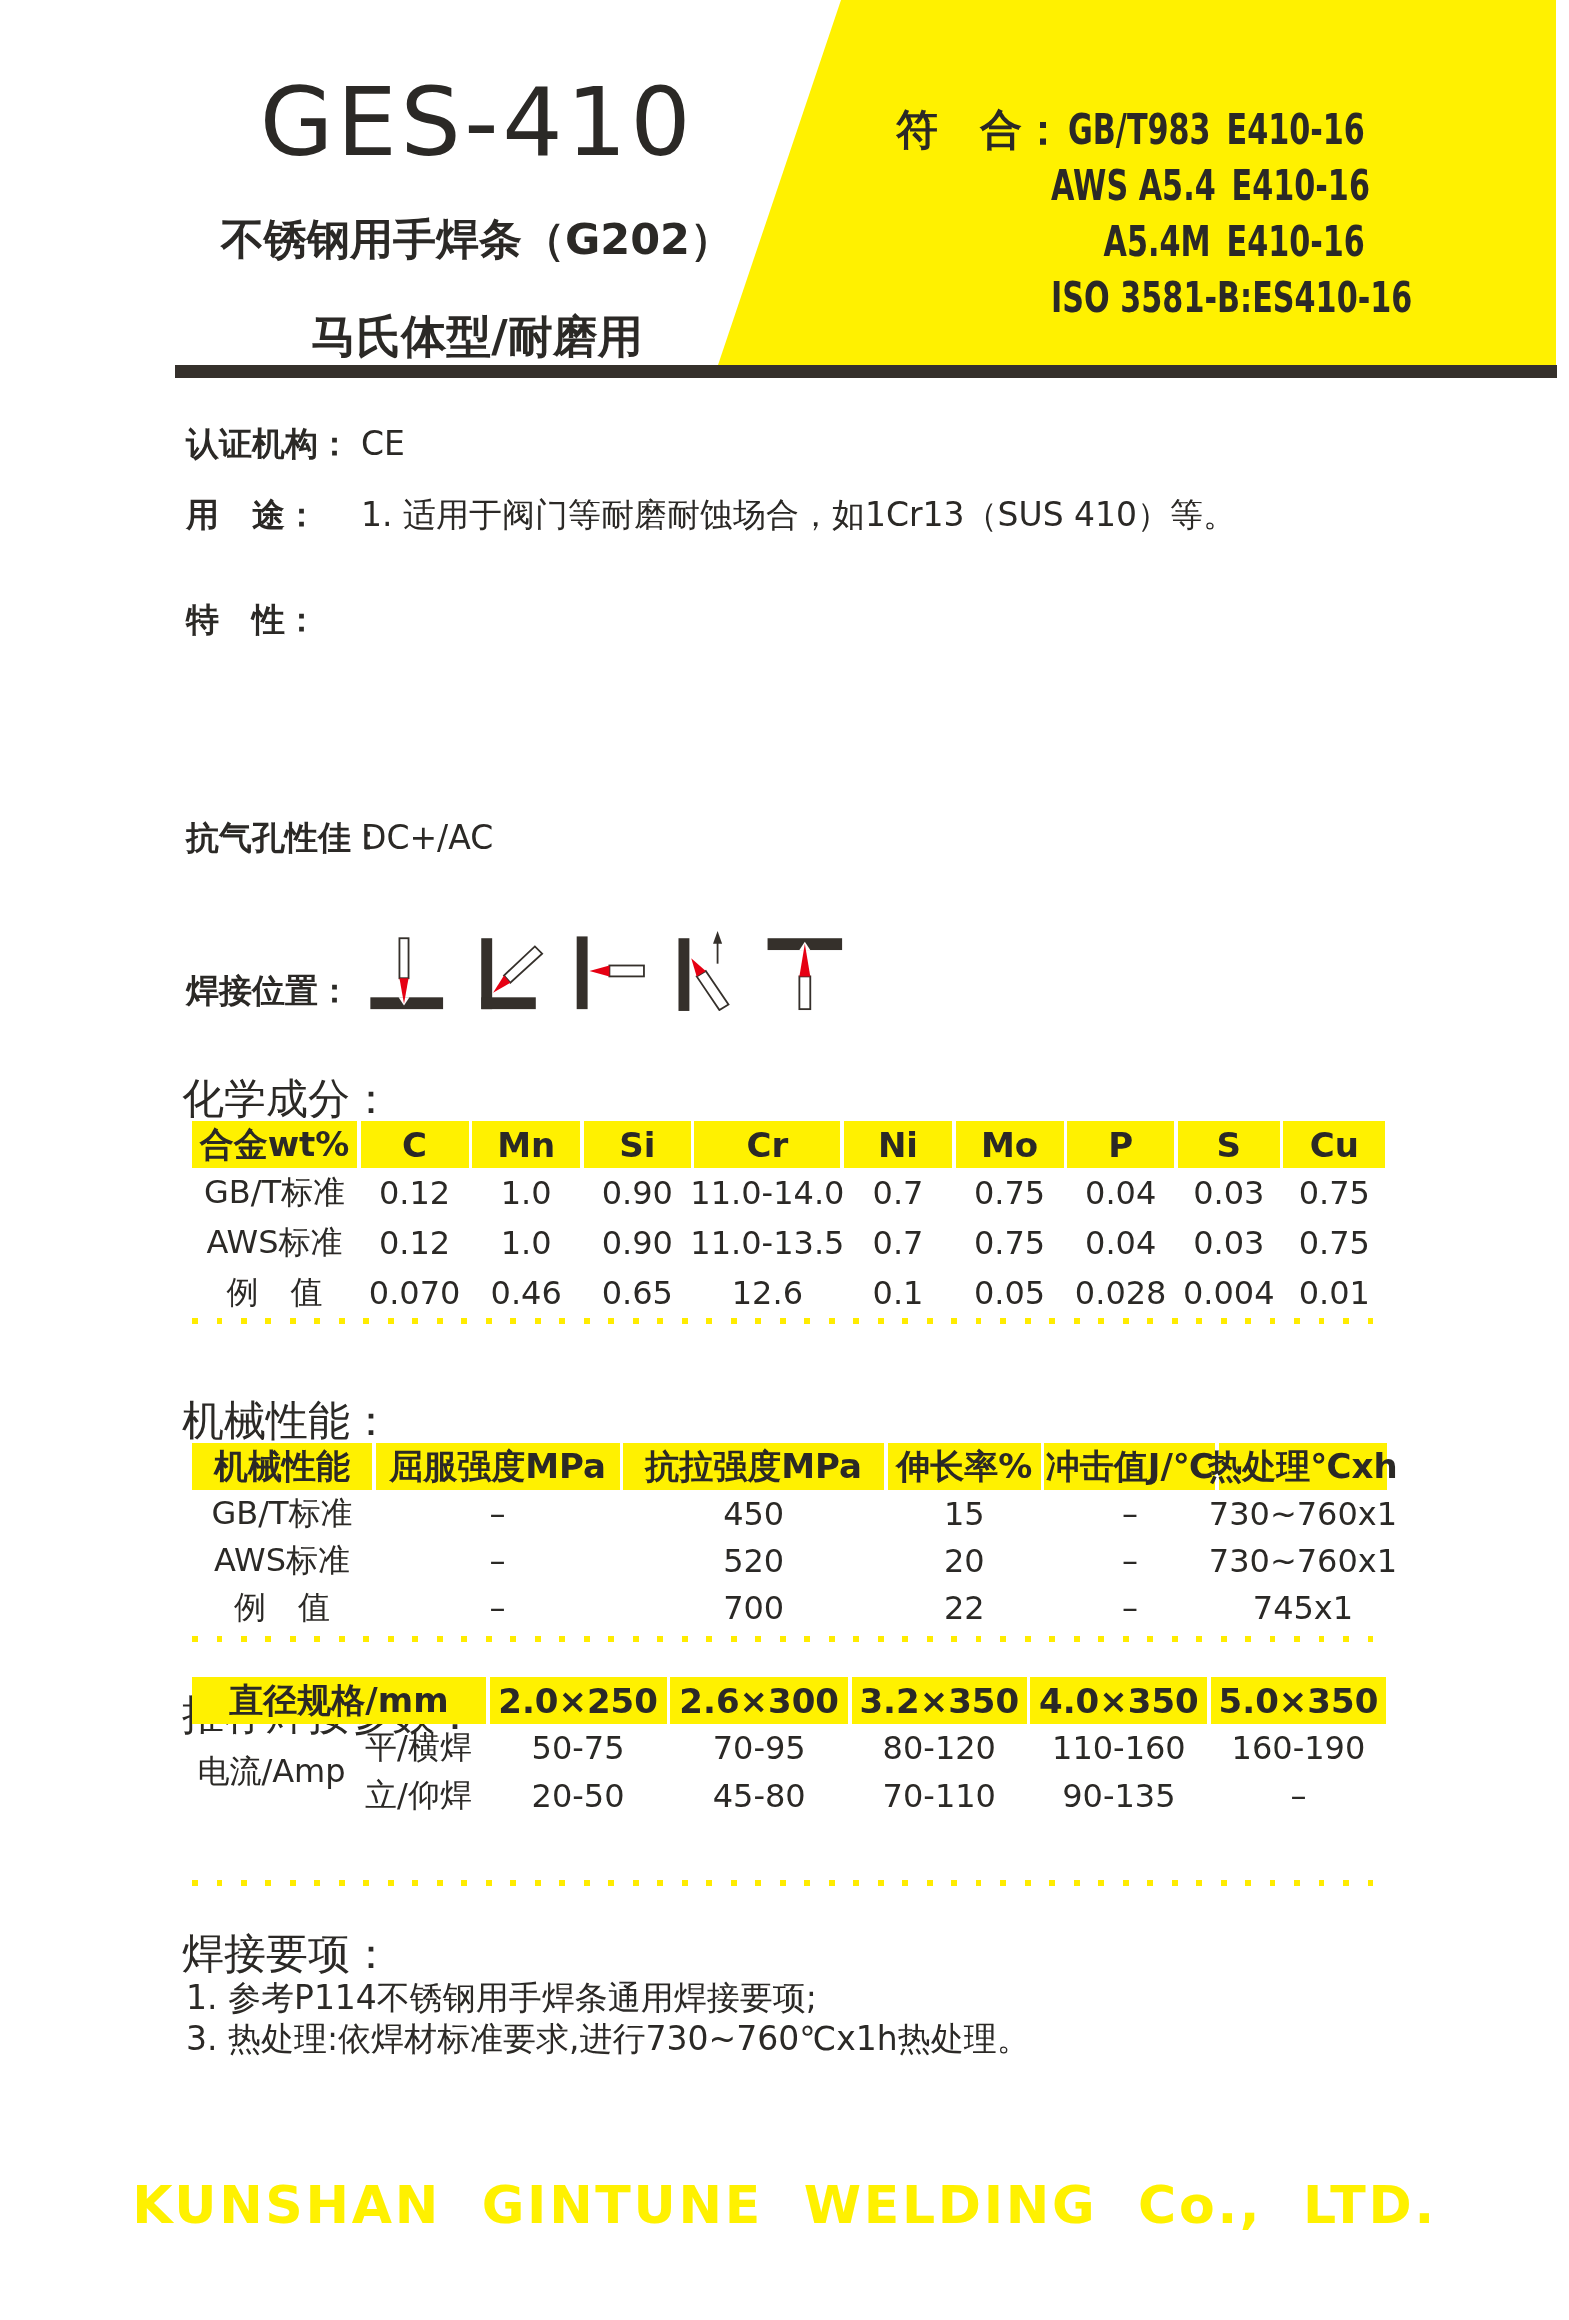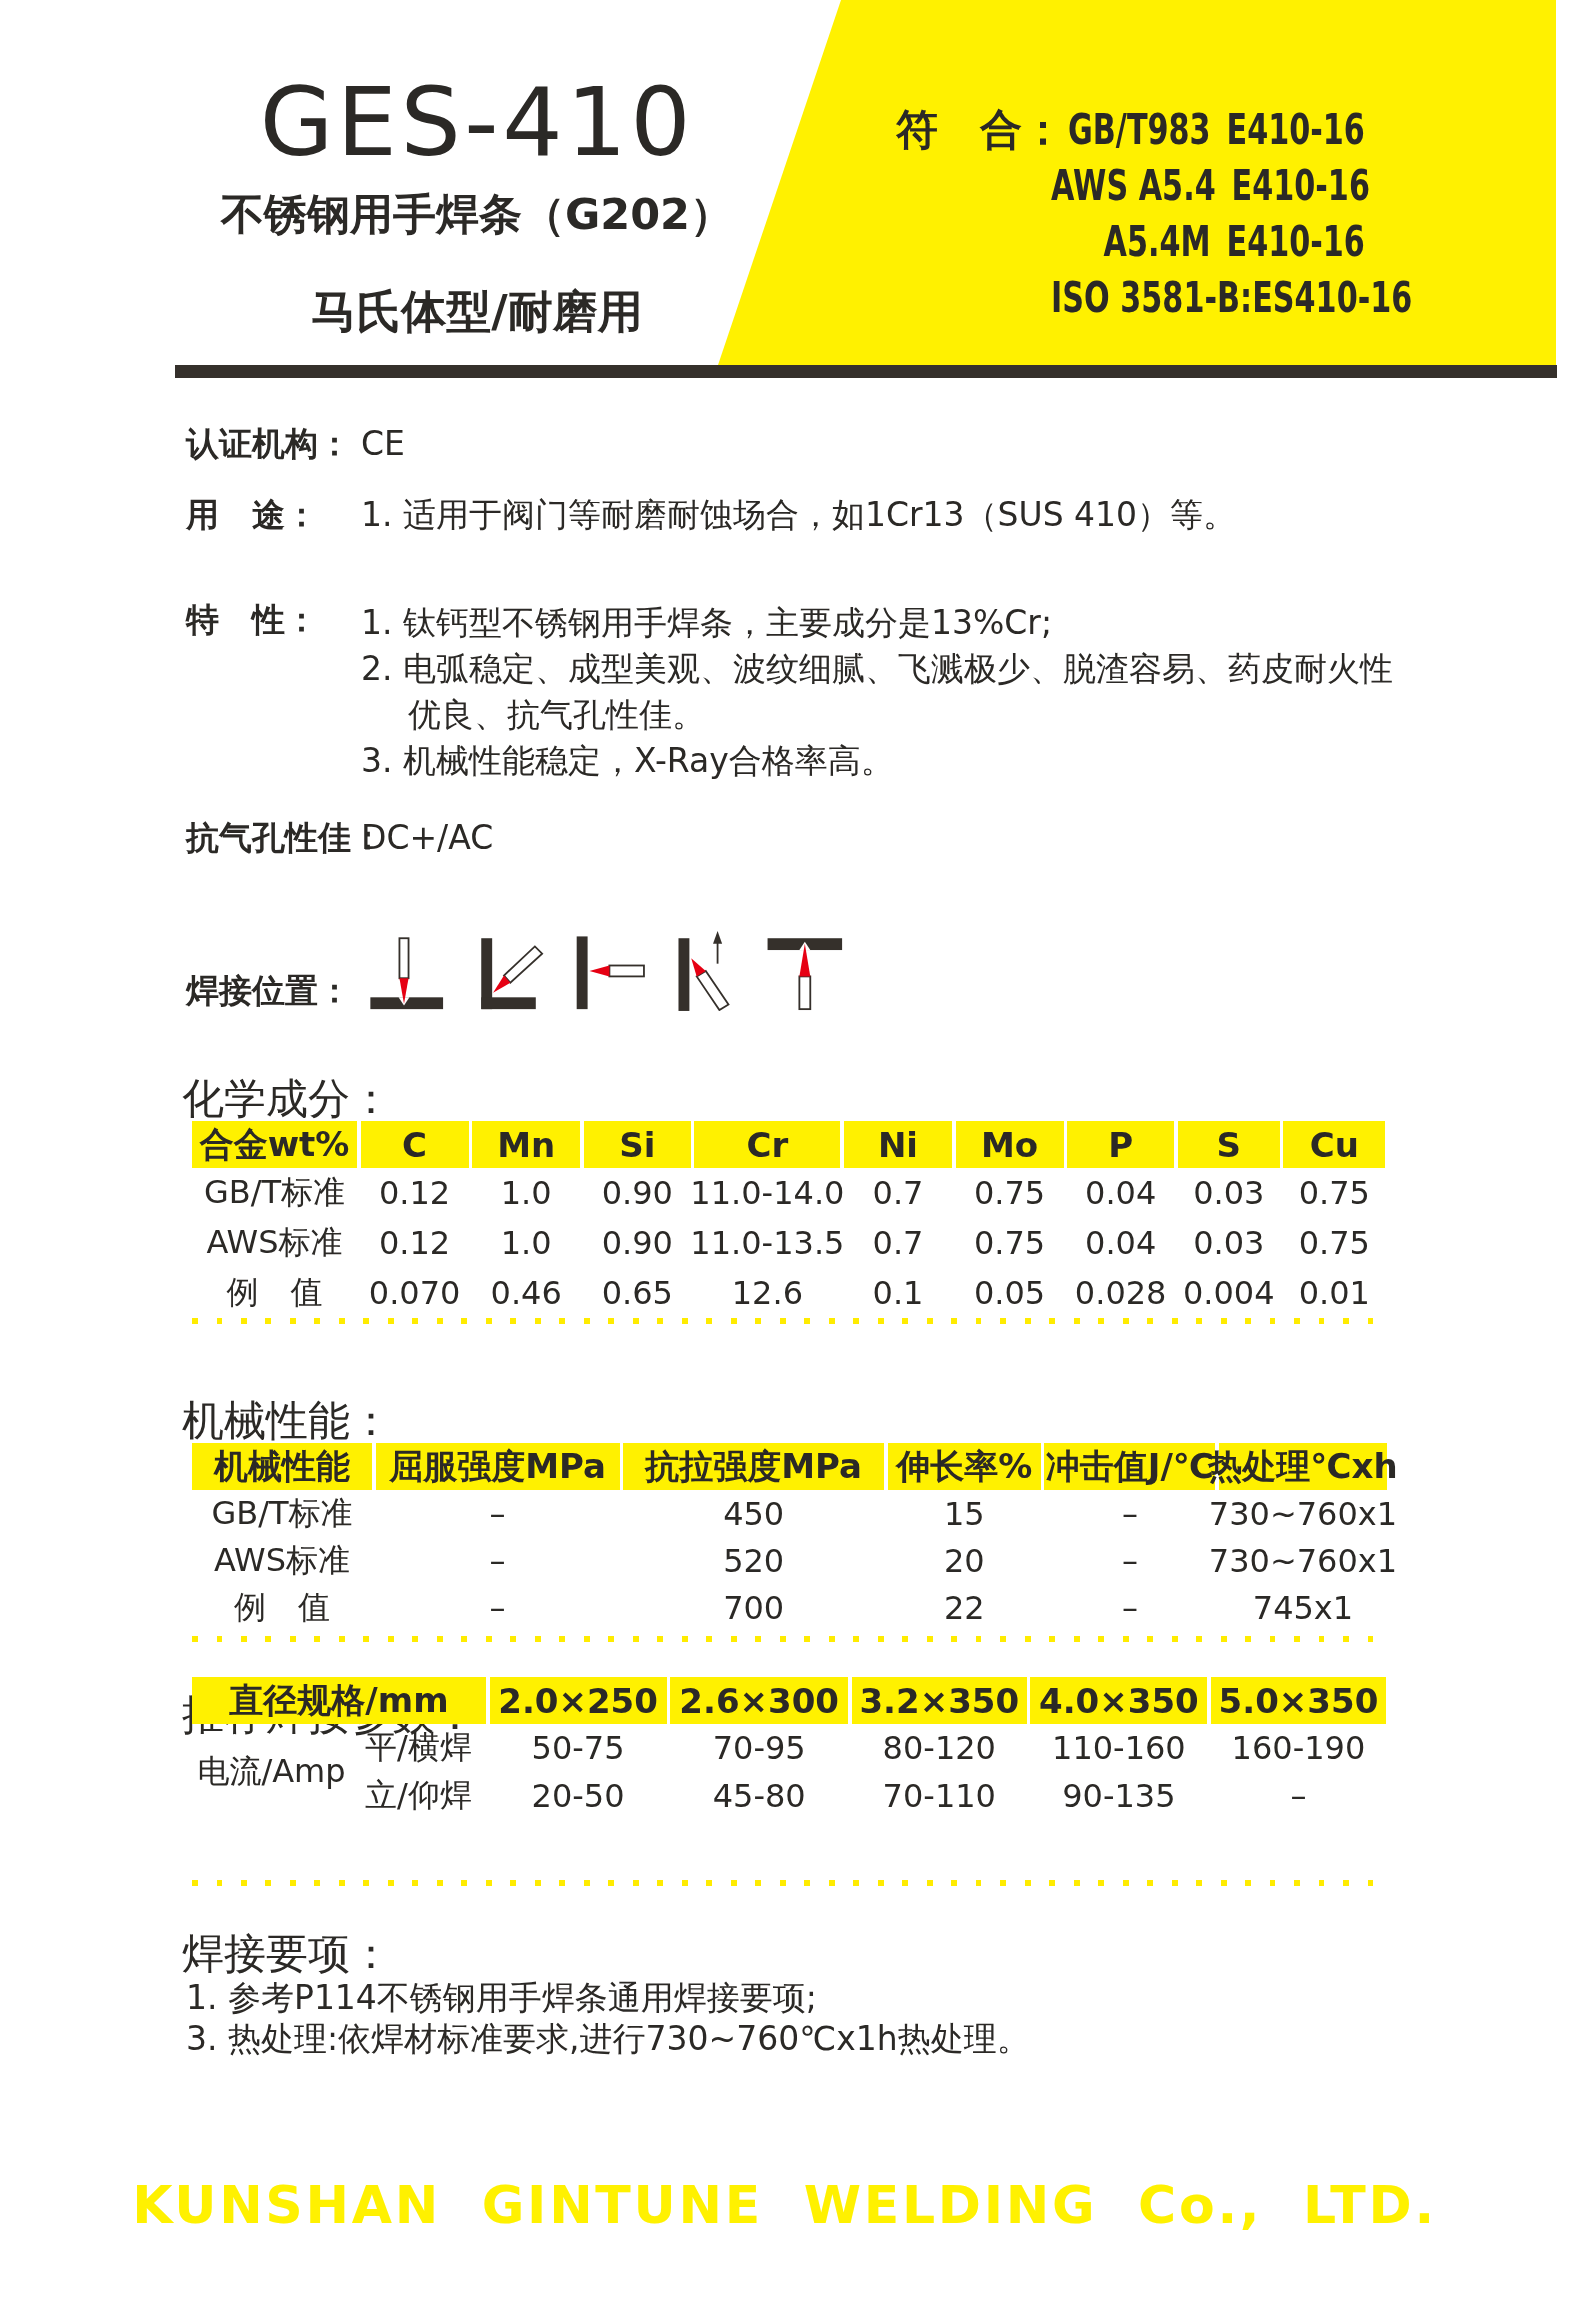--- a/index.html
+++ b/index.html
@@ -13,21 +13,21 @@
   html,body{background:#e8e8e8;}
   body{font-family:"DejaVu Sans","Liberation Sans",sans-serif;color:var(--ink);}
   .page{position:relative;width:1569px;height:2320px;background:#fff;overflow:hidden;margin:0 auto;}
 
   
   .banner{position:absolute;inset:0;background:var(--yellow);
     clip-path:polygon(841px 0,1556px 0,1556px 365px,718px 365px);}
   .top-rule{position:absolute;left:175px;top:365px;width:1382px;height:12.7px;background:var(--bar);}
   .title-block{position:absolute;left:168px;top:75px;width:618px;text-align:center;}
   .product-code{font-size:95px;line-height:1;letter-spacing:3.6px;font-weight:400;white-space:nowrap;}
-  .subtitle{margin-top:16px;font-size:43px;font-weight:700;white-space:nowrap;}
+  .subtitle{margin-top:41px;font-size:43px;font-weight:700;white-space:nowrap;}
   .category{margin-top:38px;font-size:45px;font-weight:700;white-space:nowrap;}
 
   .standards{position:absolute;left:896px;top:102px;display:flex;font-weight:700;}
   .std-label{font-size:42px;line-height:56px;width:155px;white-space:nowrap;}
   .std-rows{transform:scaleX(0.72);transform-origin:0 0;}
   .std-row{display:flex;justify-content:flex-end;width:436px;line-height:56px;font-size:42px;white-space:nowrap;}
   .std-name{text-align:right;}
   .std-code{margin-left:22px;min-width:173px;text-align:left;}
   .std-row:last-child .std-code{margin-left:0;min-width:0;}
 
@@ -111,26 +111,20 @@
     <div class="info-value">CE</div>
   </div>
 
   <div class="info-row" style="top:495px">
     <div class="info-label">用　途：</div>
     <div class="info-value">1. 适用于阀门等耐磨耐蚀场合，如1Cr13（SUS 410）等。</div>
   </div>
 
   <div class="info-row" style="top:600px">
     <div class="info-label">特　性：</div>
-    <div class="feature-lines">
-      <div>1. 钛钙型不锈钢用手焊条，主要成分是13%Cr;</div>
-      <div>2. 电弧稳定、成型美观、波纹细腻、飞溅极少、脱渣容易、药皮耐火性</div>
-      <div class="indent">优良、抗气孔性佳。</div>
-      <div>3. 机械性能稳定，X-Ray合格率高。</div>
-    </div>
   </div>
 
   <div class="info-row" style="top:818px">
     <div class="info-label">抗气孔性佳：</div>
     <div class="info-value">DC+/AC</div>
   </div>
 
   <div class="info-row" style="top:971px">
     <div class="info-label">焊接位置：</div>
   </div>

